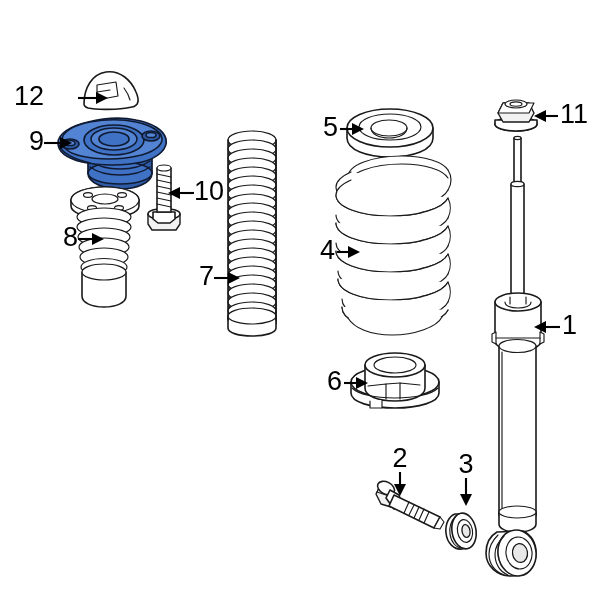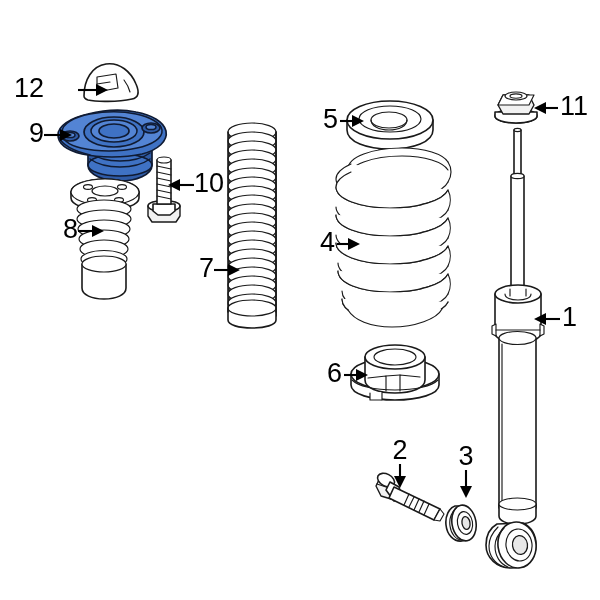--- a/index.html
+++ b/index.html
@@ -4,21 +4,21 @@
 <title>Rear Suspension Exploded Parts Diagram</title>
 <style>
   html,body{margin:0;padding:0;background:#ffffff;}
   body{
     width:600px;height:600px;
     font-family:"Liberation Sans", sans-serif;
     overflow:hidden;
     position:relative;
   }
   #diagram-root{
-    position:absolute;left:0;top:8px;width:600px;height:524px;
+    position:absolute;left:0;top:16px;width:600px;height:524px;
     background:#c4b5fd;
   }
   svg#parts-svg{display:block;width:600px;height:600px;}
 
   
   .ln{fill:none;stroke:#1a1a1a;stroke-width:1.6;stroke-linecap:round;stroke-linejoin:round;}
   .ln-thin{fill:none;stroke:#1a1a1a;stroke-width:1.15;stroke-linecap:round;stroke-linejoin:round;}
   .fillw{fill:#ffffff;stroke:#1a1a1a;stroke-width:1.6;stroke-linejoin:round;stroke-linecap:round;}
   .fillw-thin{fill:#ffffff;stroke:#1a1a1a;stroke-width:1.15;stroke-linejoin:round;stroke-linecap:round;}
   .fillgray{fill:#f2f2f2;stroke:#1a1a1a;stroke-width:1.4;stroke-linejoin:round;stroke-linecap:round;}

